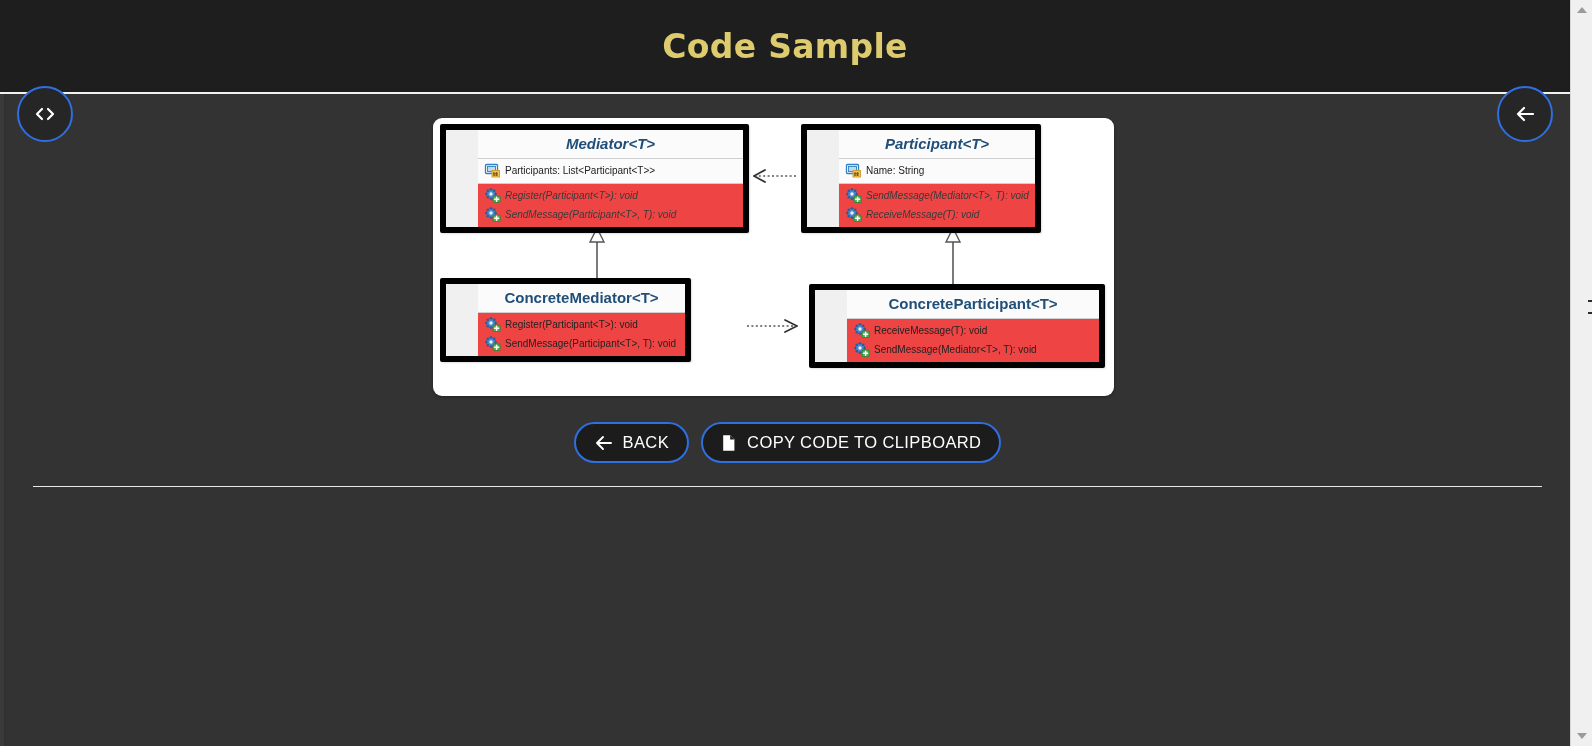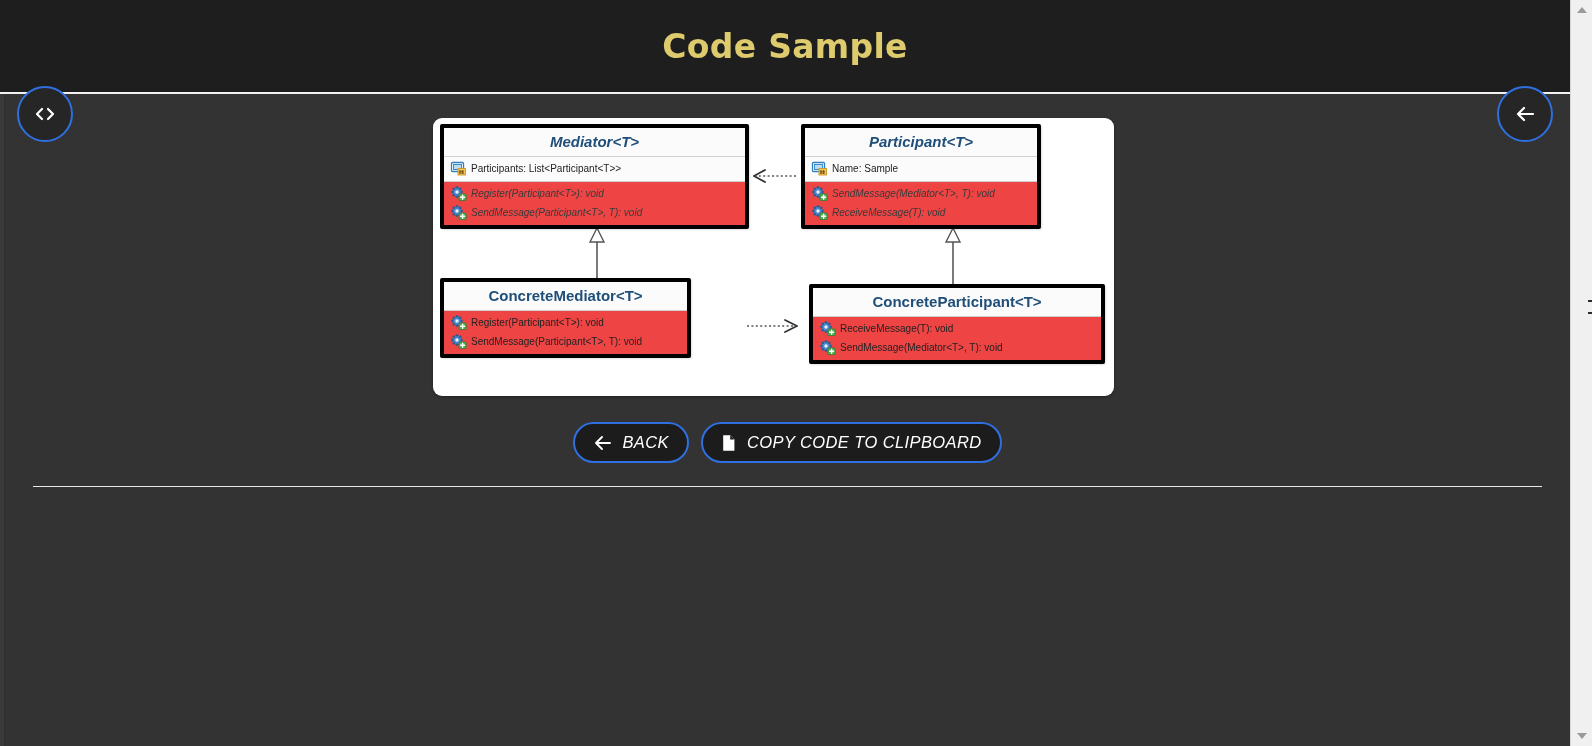--- a/index.html
+++ b/index.html
@@ -84,24 +84,25 @@
   }
   .diagram-inner {
     position: relative;
     width: 100%; height: 100%;
   }
 
   
   .uml-box {
     position: absolute;
     background: #f0f0f0;
-    border: 4px solid #000000;
+    border: 6px solid #000000;
     border-radius: 2px;
     box-shadow: 1px 1px 2px rgba(0,0,0,0.12);
     z-index: 5;
+    padding-left: 32px;
   }
   .uml-title {
     background: #fbfbfb;
     border-bottom: 1px solid #cfcfcf;
     color: #1f4e79;
     font-weight: bold;
     font-size: 15px;
     text-align: center;
     padding: 5px 6px 6px 6px;
     white-space: nowrap;
@@ -135,21 +136,20 @@
 
   
   .btn-row {
     position: absolute;
     left: 0; top: 326px;
     width: 1565px;
     display: flex;
     justify-content: center;
     align-items: center;
     gap: 12px;
-    font-style: italic;
   }
   .btn {
     display: inline-flex;
     align-items: center;
     gap: 10px;
     background: #1c1c1c;
     border: 2px solid #2f6fe0;
     border-radius: 22px;
     color: #ffffff;
     font-size: 16.5px;
@@ -301,21 +301,21 @@
         <div class="uml-box" style="left:368px; top:6px; width:240px;">
           <div class="uml-title abstract">Participant&lt;T&gt;</div>
           <div class="uml-section attrs">
             <div class="uml-row">
               <svg class="ico" viewBox="0 0 17 15">
                 <rect x="1.5" y="1.5" width="12" height="9" rx="1" fill="#ffffff" stroke="#2f7fc4" stroke-width="1.3"></rect>
                 <rect x="3.5" y="3.5" width="8" height="5" fill="#bcdcf2" stroke="#2f7fc4" stroke-width="0.9"></rect>
                 <rect x="8" y="7.5" width="7.5" height="6.5" fill="#f2c45a" stroke="#c99a28" stroke-width="0.9"></rect>
                 <path d="M10 9 L10 13 M12.6 9 L12.6 13 M9 10.3 L14 10.3 M9 12 L14 12" stroke="#6b4a06" stroke-width="0.8"></path>
               </svg>
-              <span>Name: Sample</span>
+              <span>Name: String</span>
             </div>
           </div>
           <div class="uml-section ops">
             <div class="uml-row italic">
               <svg class="ico" viewBox="0 0 17 15">
                 <circle cx="7" cy="6" r="4.6" fill="#4a86c8" stroke="#2b5b92" stroke-width="0.9"></circle>
                 <circle cx="7" cy="6" r="1.7" fill="#e9f2fb"></circle>
                 <path d="M7 0.6 L7 2 M7 10 L7 11.4 M1.6 6 L3 6 M11 6 L12.4 6 M3.2 2.2 L4.2 3.2 M9.8 8.8 L10.8 9.8 M10.8 2.2 L9.8 3.2 M4.2 8.8 L3.2 9.8" stroke="#2b5b92" stroke-width="1.5" stroke-linecap="round"></path>
                 <rect x="9" y="8" width="7.2" height="6.6" rx="1" fill="#4caf50" stroke="#2e7d32" stroke-width="0.8"></rect>
                 <path d="M12.6 9.3 L12.6 13.3 M10.6 11.3 L14.6 11.3" stroke="#ffffff" stroke-width="1.5" stroke-linecap="round"></path>

